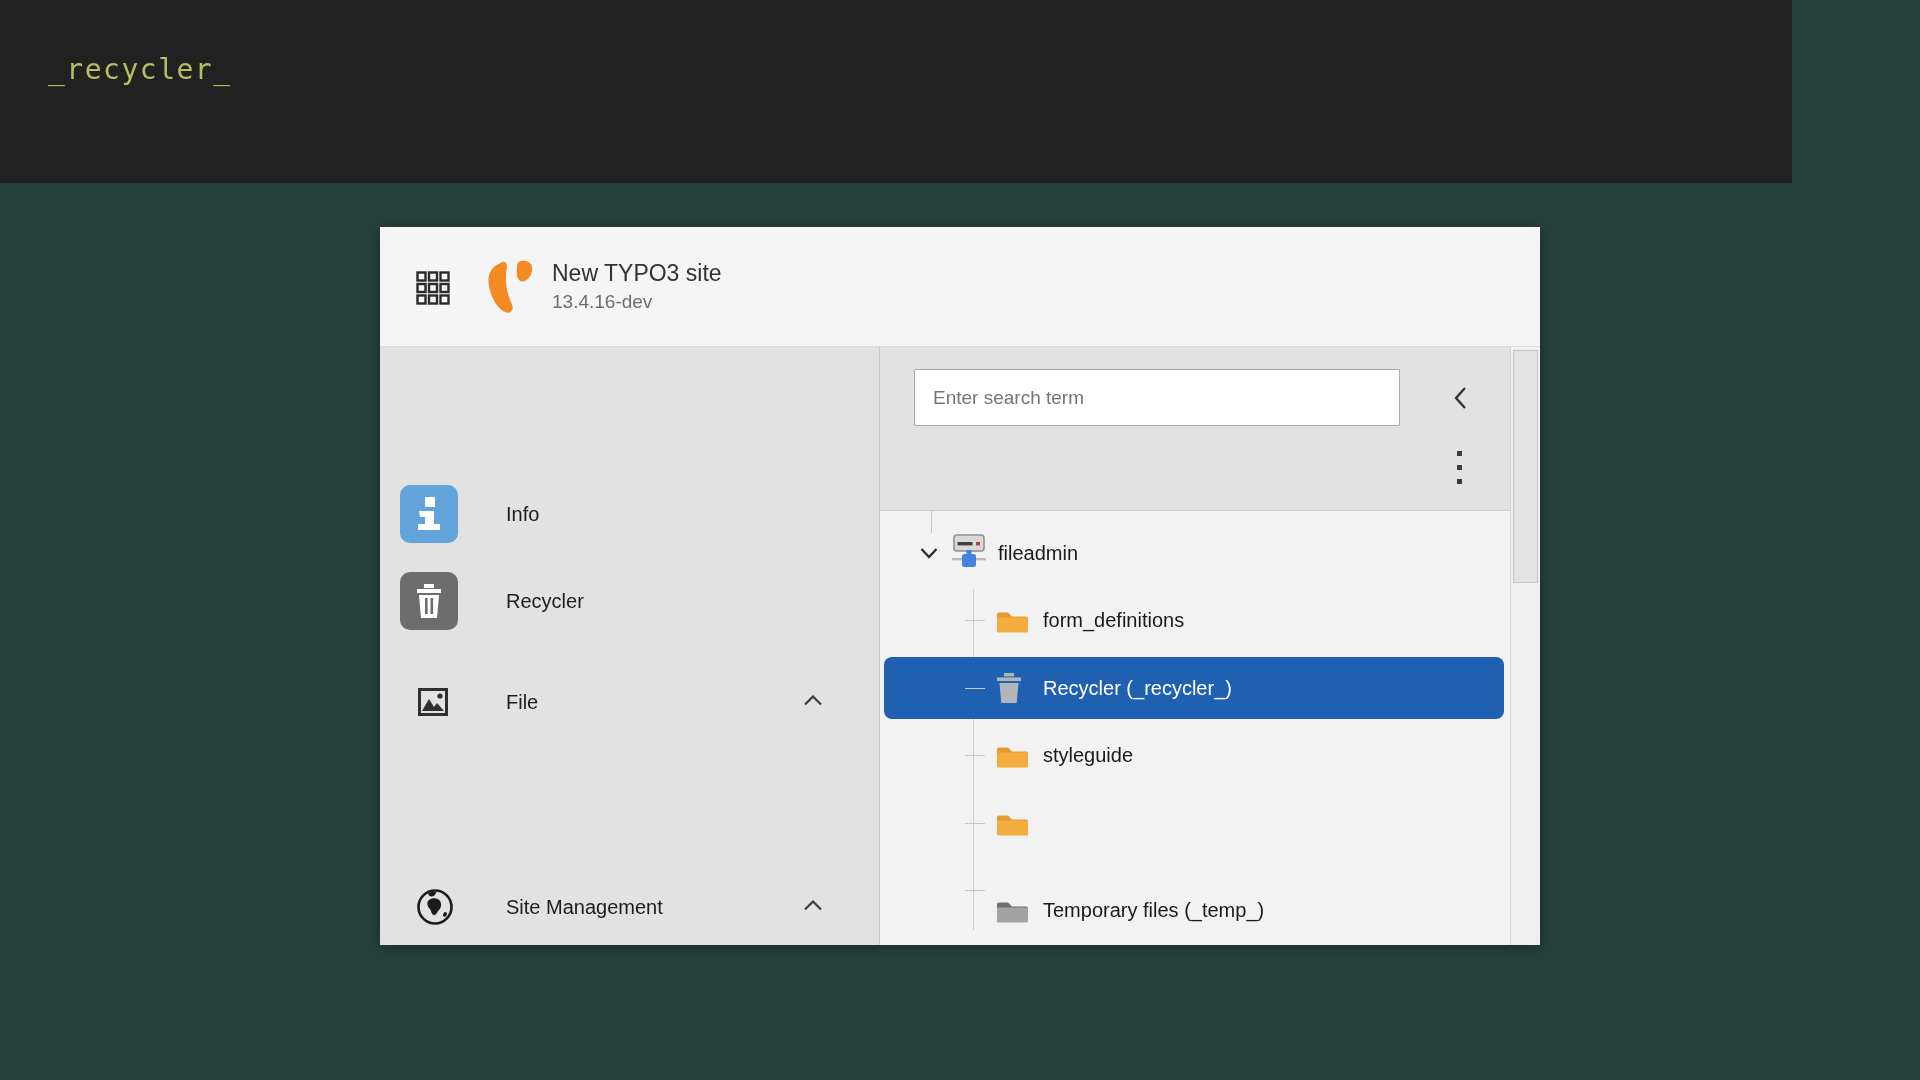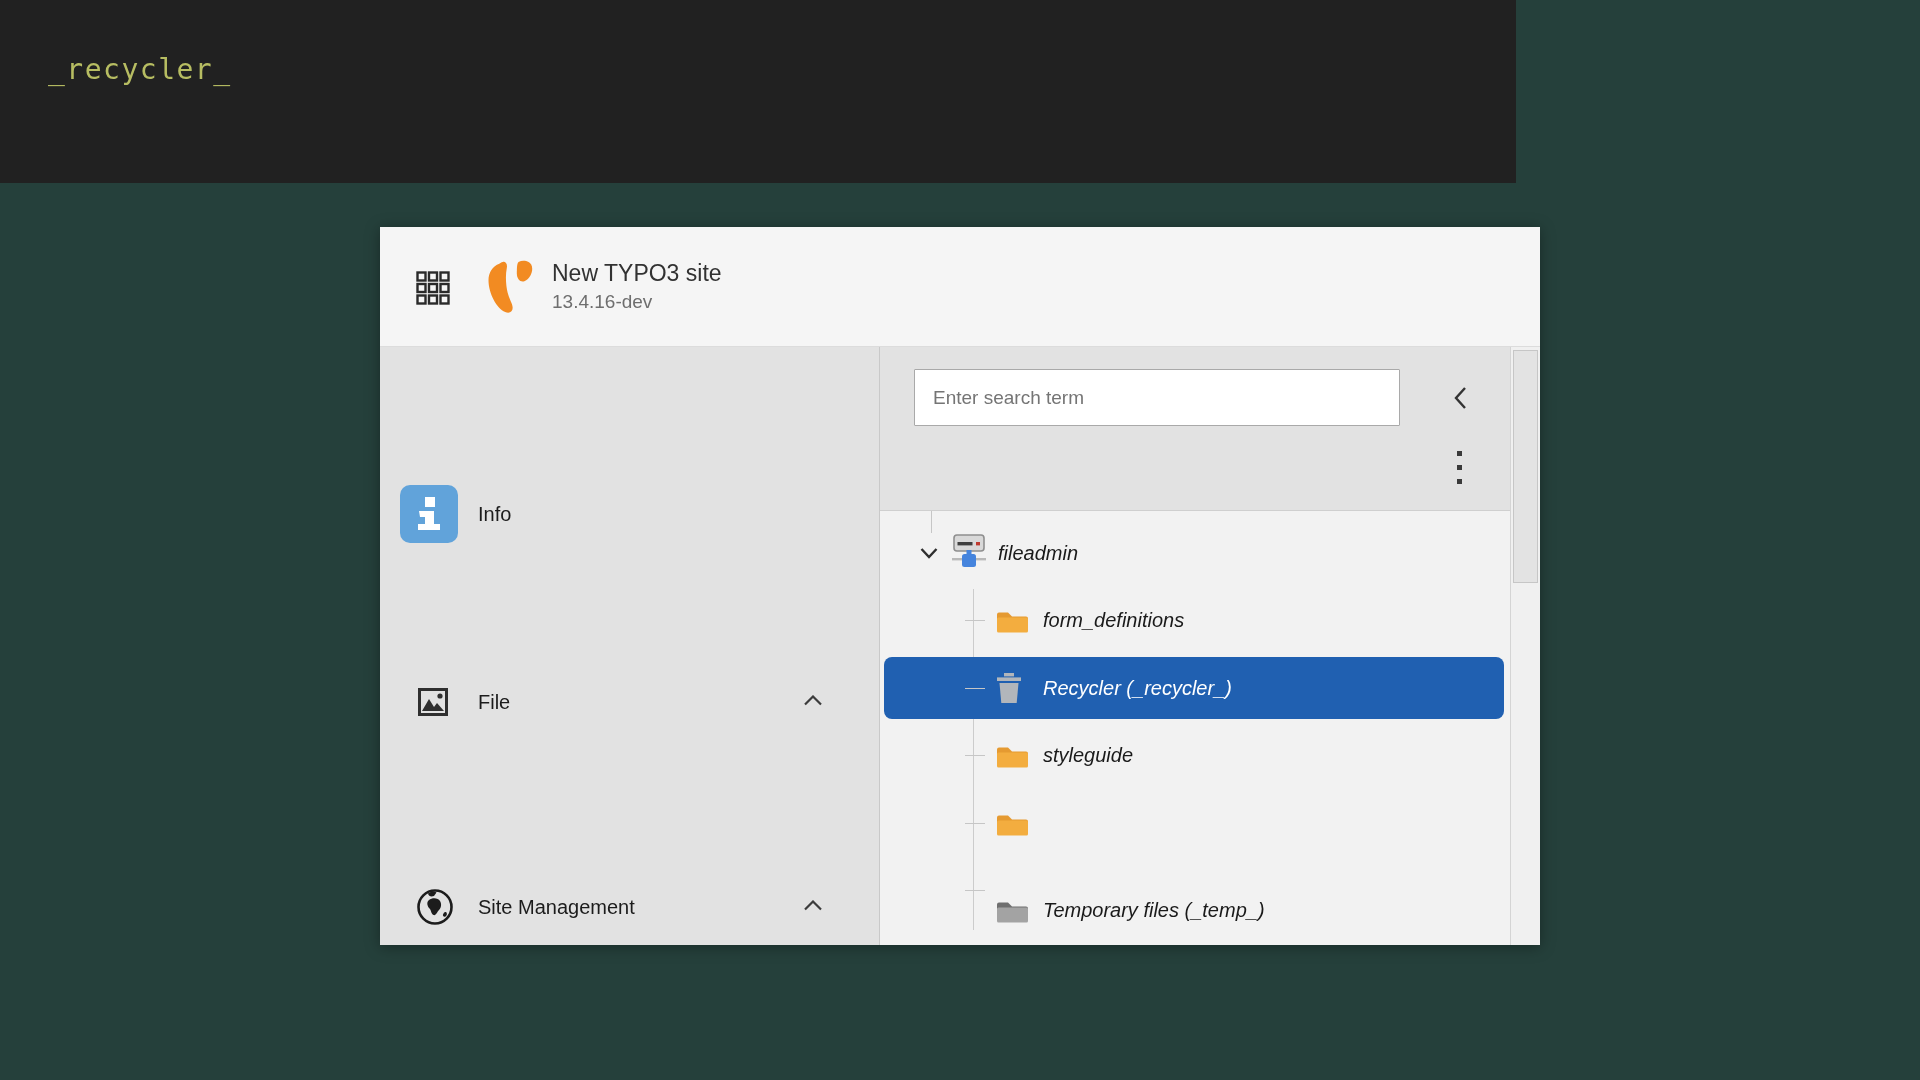--- a/index.html
+++ b/index.html
@@ -1,21 +1,21 @@
 <!DOCTYPE html>
 <html><head>
 <meta charset="utf-8">
 <style>
   html,body{margin:0;padding:0;background:#25403b;}
   *{box-sizing:border-box;}
   .stage{position:relative;width:1920px;height:1080px;overflow:hidden;
          font-family:"Liberation Sans",sans-serif;background:#25403b;}
 
   
-  .topbar{position:absolute;left:0;top:0;width:1516px;height:183px;background:#212121;}
+  .topbar{position:absolute;left:0;top:0;width:1792px;height:183px;background:#212121;}
   .terminal-text{position:absolute;left:48px;top:53px;font-family:"DejaVu Sans Mono",monospace;
                  font-size:28px;letter-spacing:1.5px;color:#b7bd62;}
 
   
   .window{position:absolute;left:380px;top:227px;width:1160px;height:718px;
           background:#f2f2f2;overflow:hidden;box-shadow:0 2px 14px rgba(0,0,0,.35);}
 
   
   .win-header{position:absolute;left:0;top:0;width:1160px;height:120px;background:#f5f5f5;
               border-bottom:1px solid #dcdcdc;}
@@ -23,21 +23,21 @@
   .typo3-logo{position:absolute;left:106px;top:32px;width:50px;height:56px;}
   .app-title{position:absolute;left:172px;top:34px;font-size:23px;color:#323232;line-height:24px;}
   .app-version{position:absolute;left:172px;top:63px;font-size:19px;color:#6e6e6e;line-height:24px;}
 
   
   .sidebar{position:absolute;left:0;top:120px;width:500px;height:598px;background:#e2e2e2;
            border-right:1px solid #c9c9c9;overflow:hidden;}
   .mod-row{position:absolute;left:0;width:500px;height:58px;cursor:pointer;}
   .mod-icon{position:absolute;left:20px;top:0;width:58px;height:58px;border-radius:10px;
             display:flex;align-items:center;justify-content:center;}
-  .mod-label{position:absolute;left:98px;top:0;height:58px;display:flex;align-items:center;
+  .mod-label{position:absolute;left:126px;top:0;height:58px;display:flex;align-items:center;
              font-size:20px;color:#1c1c1c;}
   .group-chevron{position:absolute;left:424px;top:22px;width:18px;height:11px;}
   .filelist-wrap{position:absolute;left:12px;top:412px;width:464px;height:85px;background:#d5d5d5;
                  border:1px solid #a9a9a9;border-radius:8px;cursor:pointer;}
   .filelist-wrap .mod-icon{left:8px;top:12px;}
   .filelist-wrap .mod-label{left:98px;height:83px;}
 
   
   .treepanel{position:absolute;left:500px;top:120px;width:660px;height:598px;background:#f2f2f2;}
   .tree-topbar{position:absolute;left:0;top:0;width:660px;height:164px;background:#e2e2e2;
@@ -58,21 +58,21 @@
              border-left:1px solid #d4d4d4;}
   .scrollthumb{position:absolute;left:2px;top:3px;width:25px;height:233px;background:#e3e3e3;
                border:1px solid #c6c6c6;cursor:pointer;}
 
   .treearea{position:absolute;left:0;top:164px;width:630px;height:434px;background:#f2f2f2;}
   .tline{position:absolute;background:#c6c6c6;}
   .line-top{left:51px;top:0;width:1px;height:22px;}
   .line-main{left:93px;top:78px;width:1px;height:341px;background:#cccccc;}
   .stub{left:85px;width:20px;height:1px;background:#c6c6c6;z-index:3;}
 
-  .tree-row{position:absolute;left:0;width:630px;height:62px;cursor:pointer;z-index:2;font-style:italic;}
+  .tree-row{position:absolute;left:0;width:630px;height:62px;cursor:pointer;z-index:2;}
   .tree-row .t-icon{position:absolute;top:50%;transform:translateY(-50%);}
   .tree-row .t-label{position:absolute;top:0;height:100%;display:flex;align-items:center;
                      font-size:20px;color:#1a1a1a;white-space:nowrap;}
   .row-root .t-chevron{position:absolute;left:40px;top:50%;transform:translateY(-50%);width:18px;height:12px;}
   .row-root .t-icon{left:72px;}
   .row-root .t-label{left:118px;}
   .row-child .t-icon{left:116px;}
   .row-child .t-label{left:163px;}
   .tree-row.sel{left:4px;width:620px;background:#2060b1;border-radius:8px;padding-left:39px;}
   .tree-row.sel .t-icon{left:112px;}
@@ -116,20 +116,32 @@
       <div class="mod-row" style="top:138px">
         <div class="mod-icon" style="background:#61a3da">
           <svg width="26" height="36" viewBox="0 0 26 36">
             <rect x="9" y="1" width="10" height="10" fill="#fff"></rect>
             <path fill="#fff" d="M3,15 h15 v13 h6 v6 H2 v-6 h7 v-7 H4 z"></path>
           </svg>
         </div>
         <div class="mod-label">Info</div>
       </div>
 
+      <div class="mod-row" style="top:225px">
+        <div class="mod-icon" style="background:#6d6d6d">
+          <svg width="28" height="34" viewBox="0 0 28 34">
+            <rect x="9" y="0" width="10" height="4" fill="#fff"></rect>
+            <rect x="2" y="5" width="24" height="4" fill="#fff"></rect>
+            <path fill="#fff" d="M4,11 h20 l-2,23 H6 z"></path>
+            <rect x="10" y="14" width="2.6" height="16" fill="#6d6d6d"></rect>
+            <rect x="15.5" y="14" width="2.6" height="16" fill="#6d6d6d"></rect>
+          </svg>
+        </div>
+        <div class="mod-label">Recycler</div>
+      </div>
 
       <div class="mod-row" style="top:326px">
         <svg style="position:absolute;left:38px;top:15px" width="30" height="28" viewBox="0 0 30 28">
           <rect x="1.5" y="1.5" width="27" height="25" fill="none" stroke="#2f2f2f" stroke-width="3"></rect>
           <circle cx="22" cy="8" r="2.6" fill="#2f2f2f"></circle>
           <path d="M4,23 L11,11 L16,19 L19,15 L26,23 Z" fill="#2f2f2f"></path>
         </svg>
         <div class="mod-label">File</div>
         <svg class="group-chevron" viewBox="0 0 18 11">
           <polyline points="1,9.5 9,1.5 17,9.5" fill="none" stroke="#3c3c3c" stroke-width="2.2"></polyline>

